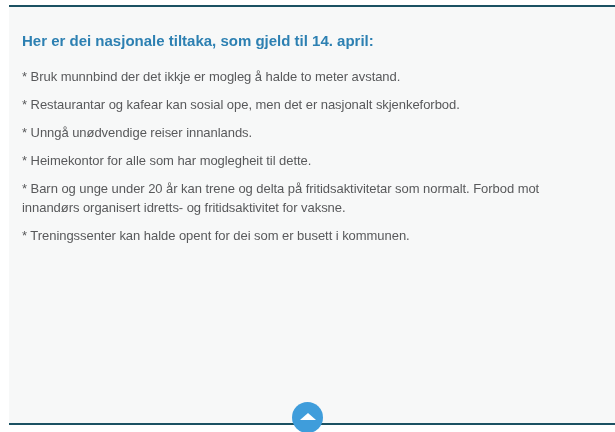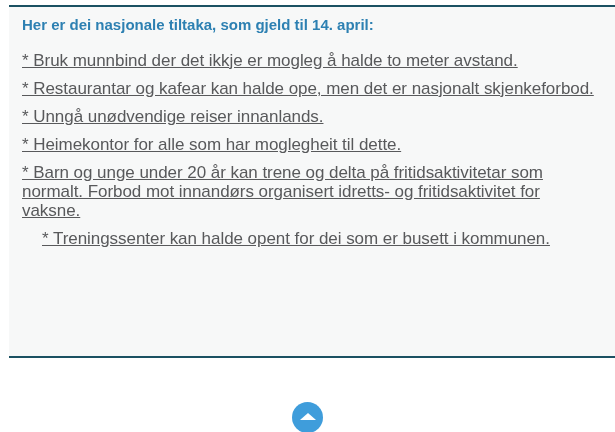--- a/index.html
+++ b/index.html
@@ -12,45 +12,43 @@
     height: 432px;
     position: relative;
     overflow: hidden;
     font-family: "Liberation Sans", sans-serif;
   }
   .panel {
     position: absolute;
     top: 5px;
     left: 9px;
     right: 0;
-    height: 353px;
+    height: 420px;
     box-sizing: border-box;
     background: #f7f8f8;
     border-top: 2px solid #1b5162;
     border-bottom: 2px solid #1b5162;
-    padding: 0 16px 0 13px;
+    padding: 16px 16px 0 13px;
   }
   .panel-heading {
     margin: 8px 0 17px 0;
     font-size: 15px;
     font-weight: bold;
     color: #2d80b2;
     line-height: 19px;
   }
   .measure-item {
     margin: 0 0 9px 0;
-    font-size: 17px;
+    font-size: 13px;
     letter-spacing: -0.05px;
     line-height: 19px;
     color: #58595b;
-    text-decoration: underline;
   }
   .measure-item.gap-before {
     margin-top: 9px;
-    margin-left: 20px;
   }
   .scroll-top-button {
     position: absolute;
     left: 292px;
     top: 402px;
     width: 31px;
     height: 31px;
     border-radius: 50%;
     background: #3f9ddb;
     border: none;
@@ -72,21 +70,21 @@
   }
 </style>
 </head>
 <body>
 
 <section class="panel">
   <h2 class="panel-heading">Her er dei nasjonale tiltaka, som gjeld til 14. april:</h2>
 
   <div>
     <p class="measure-item">* Bruk munnbind der det ikkje er mogleg å halde to meter avstand.</p>
-    <p class="measure-item">* Restaurantar og kafear kan halde ope, men det er nasjonalt skjenkeforbod.</p>
+    <p class="measure-item">* Restaurantar og kafear kan sosial ope, men det er nasjonalt skjenkeforbod.</p>
     <p class="measure-item">* Unngå unødvendige reiser innanlands.</p>
     <p class="measure-item">* Heimekontor for alle som har moglegheit til dette.</p>
     <p class="measure-item">* Barn og unge under 20 år kan trene og delta på fritidsaktivitetar som normalt. Forbod mot innandørs organisert idretts- og fritidsaktivitet for vaksne.</p>
     <p class="measure-item gap-before">* Treningssenter kan halde opent for dei som er busett i kommunen.</p>
   </div>
 </section>
 
 <button class="scroll-top-button" type="button">
   <span class="chevron-up-icon"></span>
 </button>

